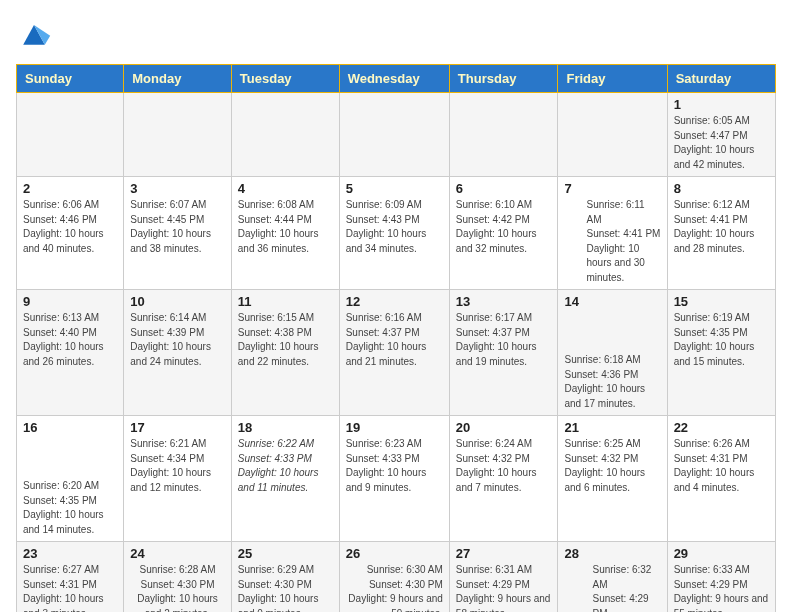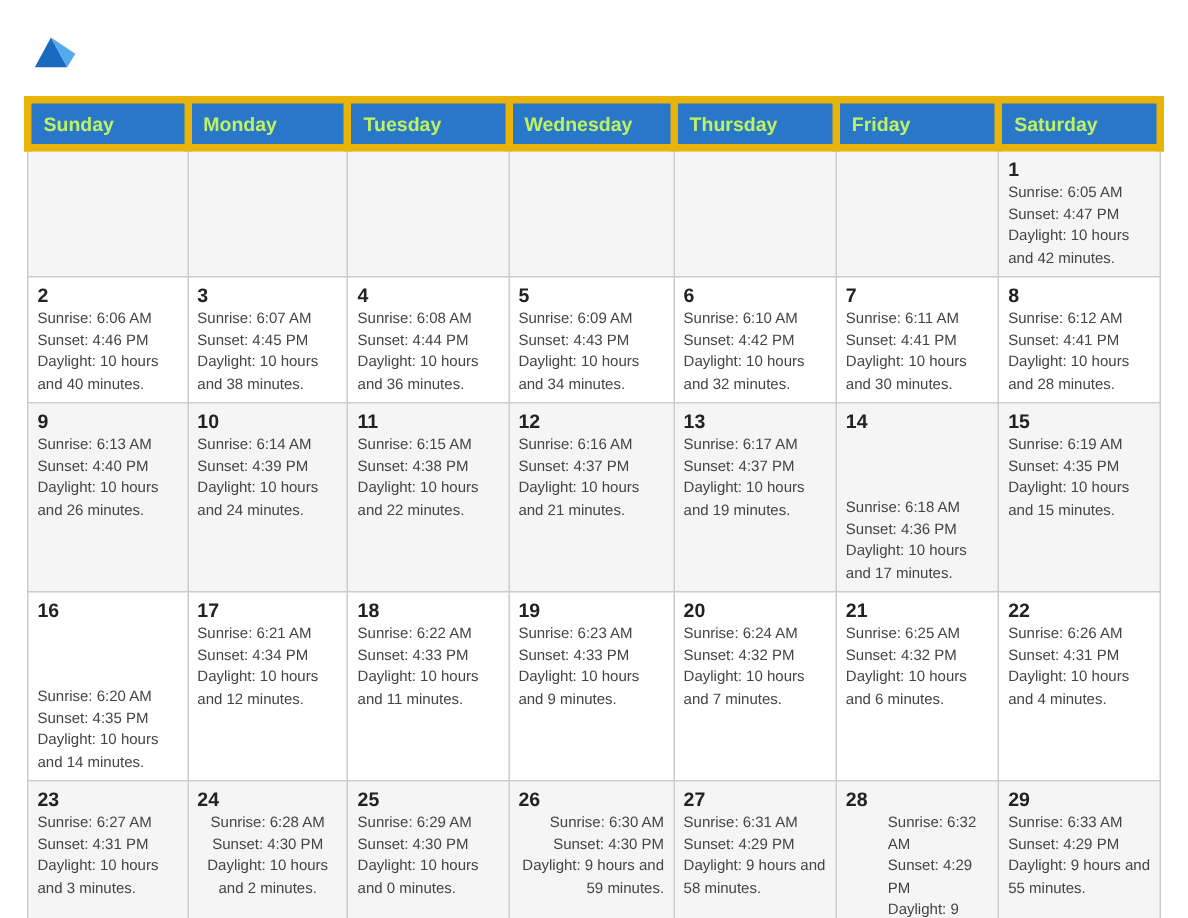--- a/index.html
+++ b/index.html
@@ -41,26 +41,26 @@
       font-size: 14px;
       color: #555;
     }
     .calendar {
       width: 100%;
       border-collapse: collapse;
       border: 1px solid #ccc;
     }
     .calendar thead tr th {
       background-color: #2977c9;
-      color: #bef264;
+      color: #fef9c3;
       font-size: 13px;
       font-weight: bold;
       padding: 6px 8px;
       text-align: left;
-      border: 5px solid #eab308;
+      border: 1px solid #eab308;
     }
     .calendar tbody tr td {
       vertical-align: top;
       border: 1px solid #ccc;
       padding: 4px 6px;
       width: 113px;
       min-height: 80px;
       font-size: 10.5px;
       color: #333;
       background: #fff;
@@ -160,21 +160,21 @@
 Daylight: 10 hours and 34 minutes.</div>
         </td>
         <td>
           <span class="day-number">6</span>
           <div class="day-info" style="white-space: pre-line;">Sunrise: 6:10 AM
 Sunset: 4:42 PM
 Daylight: 10 hours and 32 minutes.</div>
         </td>
         <td>
           <span class="day-number">7</span>
-          <div class="day-info" style="white-space: pre-line;">Sunrise: 6:11 AM
+          <div class="day-info" style="white-space: pre-line; margin-left: 22px;">Sunrise: 6:11 AM
 Sunset: 4:41 PM
 Daylight: 10 hours and 30 minutes.</div>
         </td>
         <td>
           <span class="day-number">8</span>
           <div class="day-info" style="white-space: pre-line;">Sunrise: 6:12 AM
 Sunset: 4:41 PM
 Daylight: 10 hours and 28 minutes.</div>
         </td>
       </tr>
@@ -230,21 +230,21 @@
 Daylight: 10 hours and 14 minutes.</div>
         </td>
         <td>
           <span class="day-number">17</span>
           <div class="day-info" style="white-space: pre-line;">Sunrise: 6:21 AM
 Sunset: 4:34 PM
 Daylight: 10 hours and 12 minutes.</div>
         </td>
         <td>
           <span class="day-number">18</span>
-          <div class="day-info" style="white-space: pre-line;">Sunrise: 6:22 AM
+          <div class="day-info" style="white-space: pre-line; font-style: italic;">Sunrise: 6:22 AM
 Sunset: 4:33 PM
 Daylight: 10 hours and 11 minutes.</div>
         </td>
         <td>
           <span class="day-number">19</span>
           <div class="day-info" style="white-space: pre-line;">Sunrise: 6:23 AM
 Sunset: 4:33 PM
 Daylight: 10 hours and 9 minutes.</div>
         </td>
         <td>

